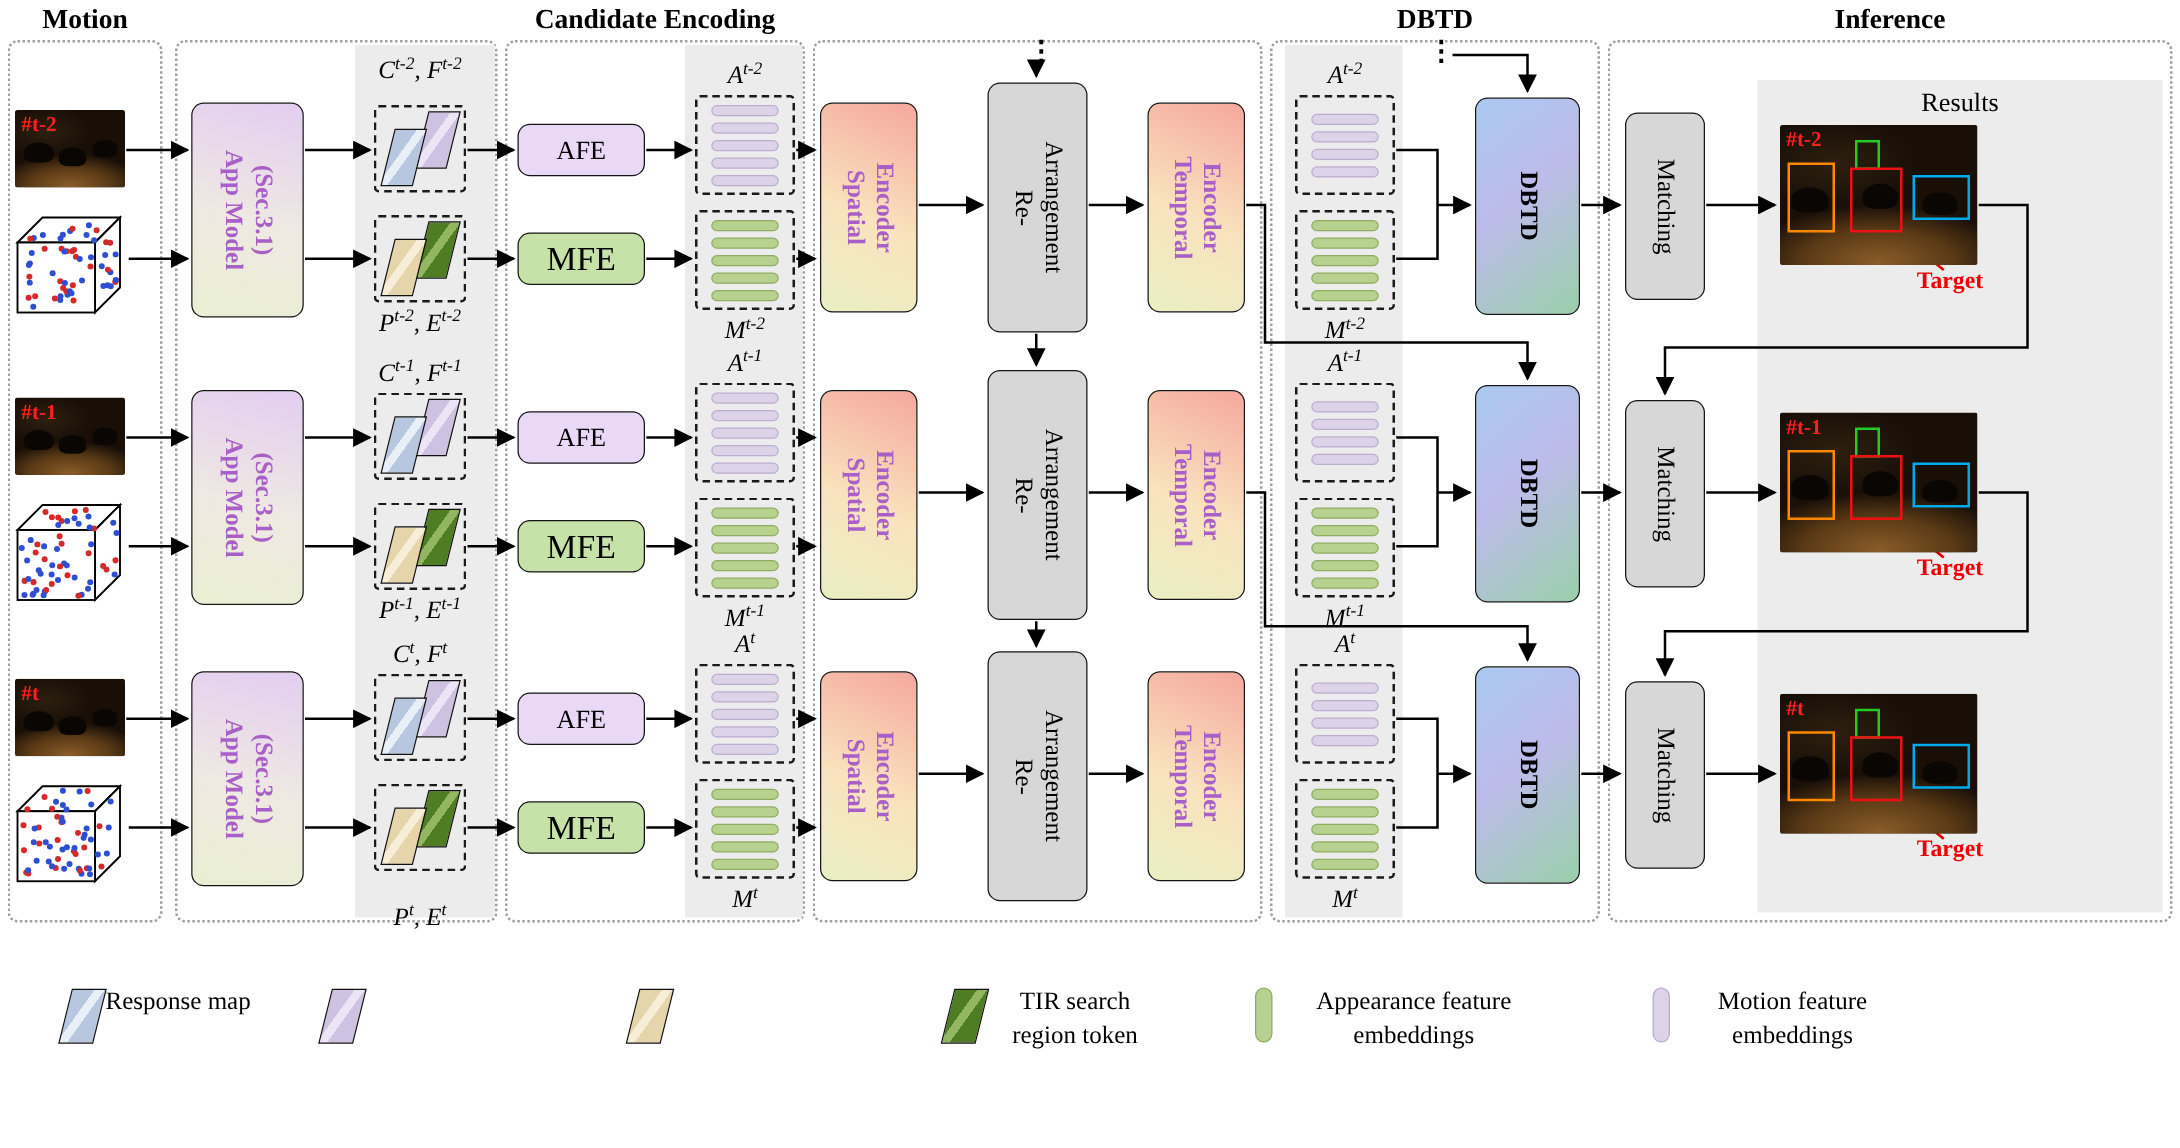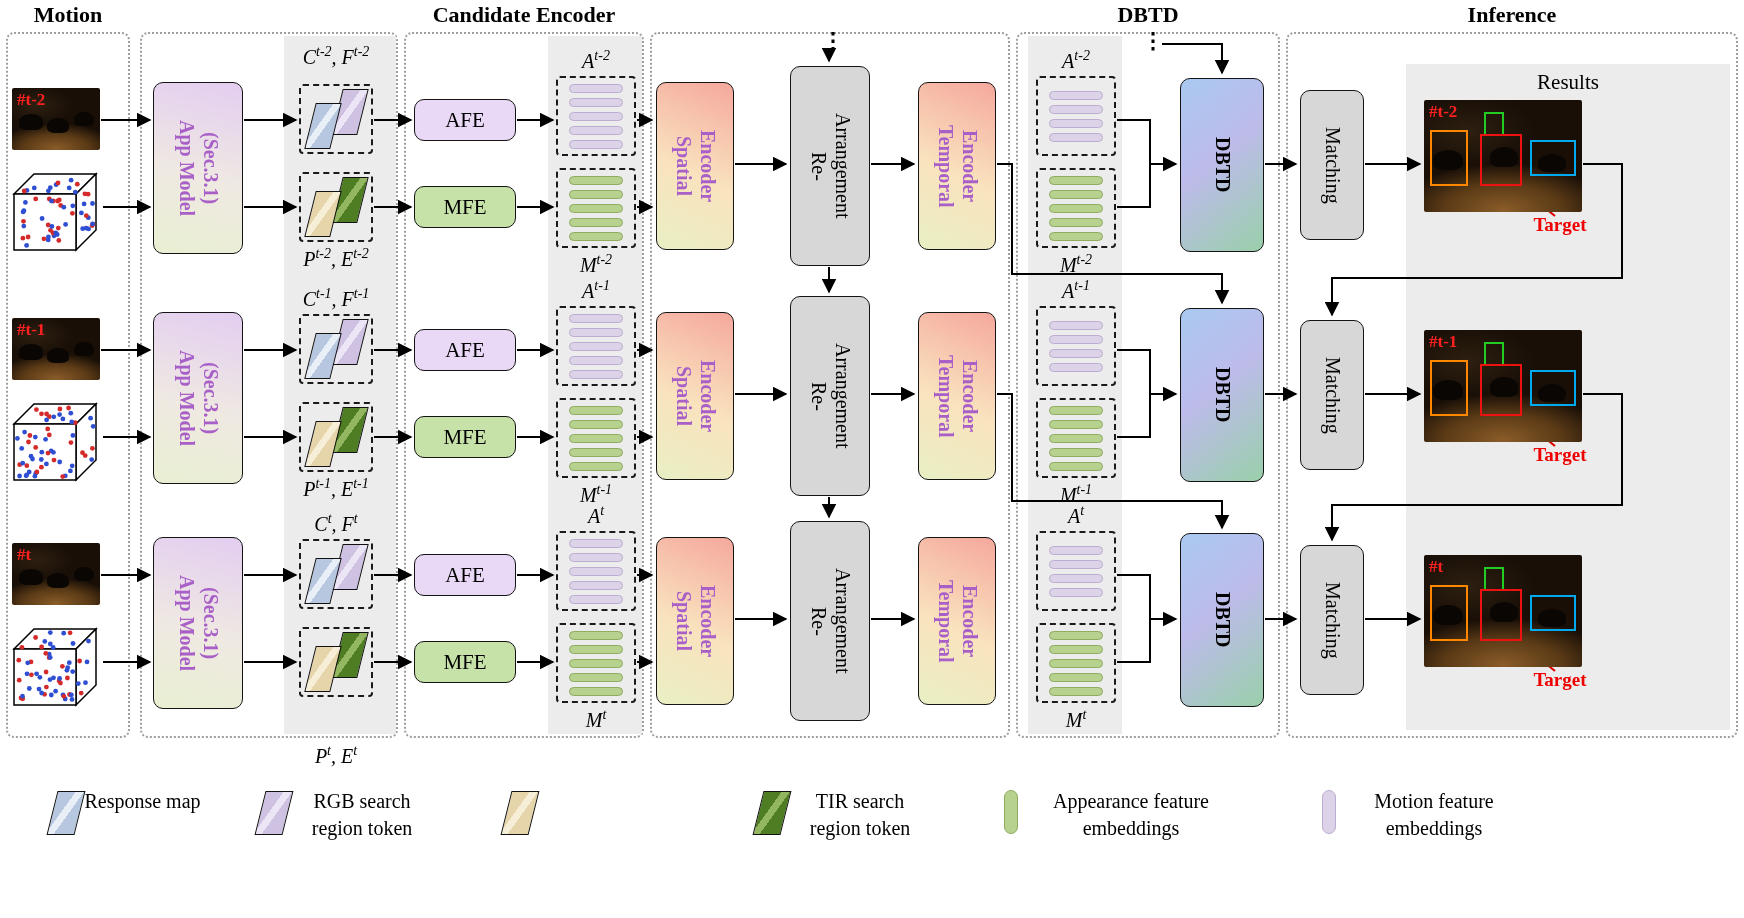--- a/index.html
+++ b/index.html
@@ -15,21 +15,21 @@
 
   .box { position:absolute; border:1.6px solid #141414; border-radius:10px; display:flex; align-items:center; justify-content:center; }
   .vtext { writing-mode:vertical-lr; text-orientation:mixed; text-align:center; font-size:20px; line-height:1.18; }
   .purple { color:#a85fc7; font-weight:600; }
   .bold { font-weight:bold; }
   .grad-app  { background:linear-gradient(195deg,#e3cdf1 0%,#efe9e2 55%,#e9efd2 100%); }
   .grad-enc  { background:linear-gradient(205deg,#f5a89d 0%,#f9e3be 55%,#e9efc3 100%); }
   .grad-dbtd { background:linear-gradient(140deg,#a9c9f1 0%,#bdbbea 45%,#99d0aa 100%); }
   .graybox   { background:#d7d7d7; }
   .afe-box   { background:#e9d9f6; font-size:21px; }
-  .mfe-box   { background:#c7e2a9; font-size:21px; }
+  .mfe-box   { background:#c7e2a9; font-size:27px; }
 
   .dstack { position:absolute; border:2.2px dashed #1a1a1a; border-radius:4px; }
   .pillcol { display:flex; flex-direction:column; justify-content:center; align-items:center; gap:5px; width:100%; height:100%; }
   .pill { width:54px; height:9px; border-radius:5px; }
   .pill.a { background:#ddd3e9; border:1px solid #bcaccf; }
   .pill.m { background:#b7d18e; border:1px solid #8fac61; }
 
   .card { position:absolute; width:26px; height:46px; border:1.3px solid #111; transform:skewX(-14deg); }
   .card.response { background:linear-gradient(115deg,#b7c7df 0 38%,#e9eff7 38% 56%,#b7c7df 56%); }
   .card.rgbtok   { background:linear-gradient(115deg,#cec1e2 0 38%,#ece5f5 38% 56%,#cec1e2 56%); }
@@ -61,21 +61,21 @@
   .legend-pill { position:absolute; width:14px; height:44px; border-radius:7px; }
   .legend-pill.app { background:#b7d18e; border:1px solid #8fac61; }
   .legend-pill.mot { background:#ddd3e9; border:1px solid #bcaccf; }
 </style>
 </head>
 <body>
 
 <div class="canvas">
 
   <div class="hdr" style="left:6px;width:124px;">Motion</div>
-  <div class="hdr" style="left:404px;width:240px;">Candidate Encoder</div>
+  <div class="hdr" style="left:404px;width:240px;">Candidate Encoding</div>
   <div class="hdr" style="left:1016px;width:264px;">DBTD</div>
   <div class="hdr" style="left:1286px;width:452px;">Inference</div>
 
   <div class="col" style="left:6px;width:124px;"></div>
   <div class="col" style="left:140px;width:258px;"></div>
   <div class="col" style="left:404px;width:240px;"></div>
   <div class="col" style="left:650px;width:360px;"></div>
   <div class="col" style="left:1016px;width:264px;"></div>
   <div class="col" style="left:1286px;width:452px;"></div>
 
@@ -587,21 +587,21 @@
 
   <div class="mlabel" style="left:266px;top:511px;width:140px;">C<sup>t</sup>, F<sup>t</sup></div>
   <div class="dstack" style="left:299px;top:539px;width:74px;height:70px;">
     <div class="card rgbtok" style="left:36px;top:3px;"></div>
       <div class="card response" style="left:9px;top:17px;"></div>
   </div>
   <div class="dstack" style="left:299px;top:627px;width:74px;height:70px;">
     <div class="card tir" style="left:36px;top:3px;"></div>
       <div class="card regress" style="left:9px;top:17px;"></div>
   </div>
-  <div class="mlabel" style="left:266px;top:743px;width:140px;font-family:Liberation Serif, serif;">P<sup>t</sup>, E<sup>t</sup></div>
+  <div class="mlabel" style="left:266px;top:721px;width:140px;font-family:Liberation Serif, serif;">P<sup>t</sup>, E<sup>t</sup></div>
 
   <div class="box afe-box" style="left:414px;top:554px;width:102px;height:42px;">
       <span>AFE</span>
     </div>
   <div class="box mfe-box" style="left:414px;top:641px;width:102px;height:42px;">
       <span>MFE</span>
     </div>
 
   <div class="mlabel" style="left:516px;top:503px;width:160px;">A<sup>t</sup></div>
   <div class="dstack" style="left:556px;top:531px;width:80px;height:80px;">
@@ -683,21 +683,20 @@
   <div class="target" style="left:1515px;top:669px;">Target</div>
 
   <div class="legend-card" style="left:50px;top:790px;">
       <div class="card response"></div>
     </div>
   <div class="legend-label" style="left:80px;top:788px;width:125px;">Response map</div>
 
   <div class="legend-card" style="left:258px;top:790px;">
       <div class="card rgbtok"></div>
     </div>
-  <div class="legend-label" style="left:292px;top:788px;width:140px;">RGB search region token</div>
 
   <div class="legend-card" style="left:504px;top:790px;">
       <div class="card regress"></div>
     </div>
 
   <div class="legend-card" style="left:756px;top:790px;">
       <div class="card tir"></div>
     </div>
   <div class="legend-label" style="left:790px;top:788px;width:140px;">TIR search region token</div>
 

